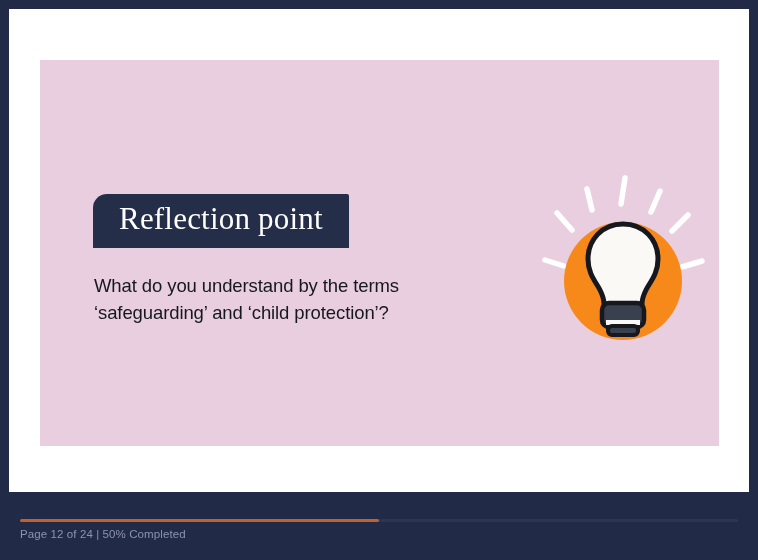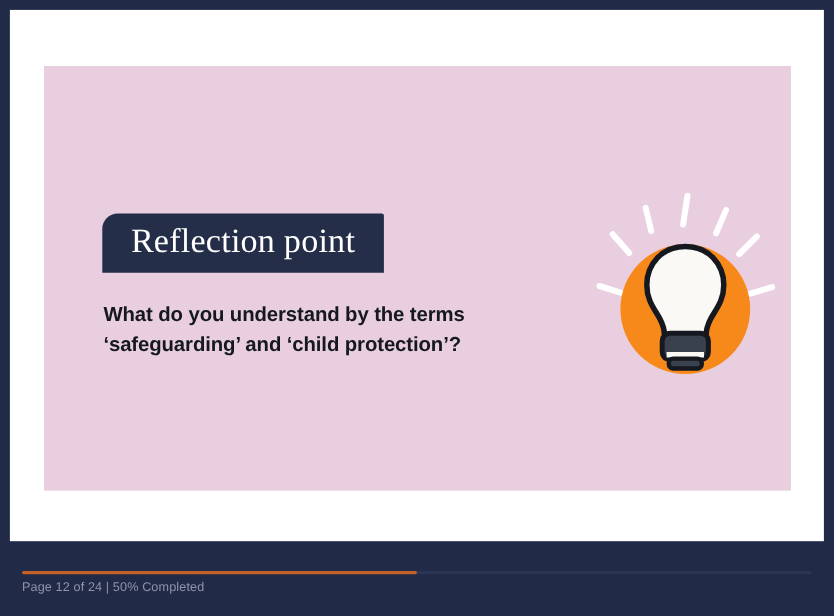--- a/index.html
+++ b/index.html
@@ -66,21 +66,21 @@
   }
 
   
   #question-text {
     position: absolute;
     left: 54px;
     top: 213px;
     width: 400px;
     font-family: "Liberation Sans", sans-serif;
     font-size: 18.5px;
-    font-weight: 700;
+    font-weight: 400;
     line-height: 1.45;
     color: #15181f;
     letter-spacing: -0.1px;
   }
 
   
   #bulb-illustration {
     position: absolute;
     left: 472px;
     top: 100px;

